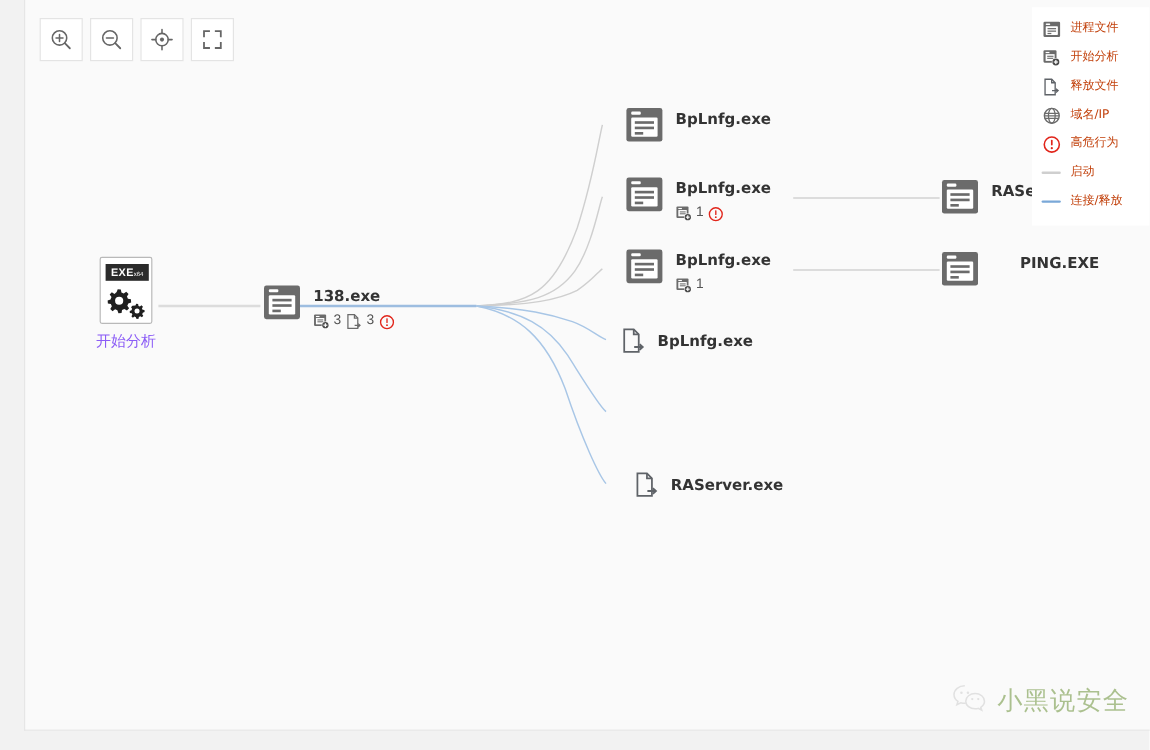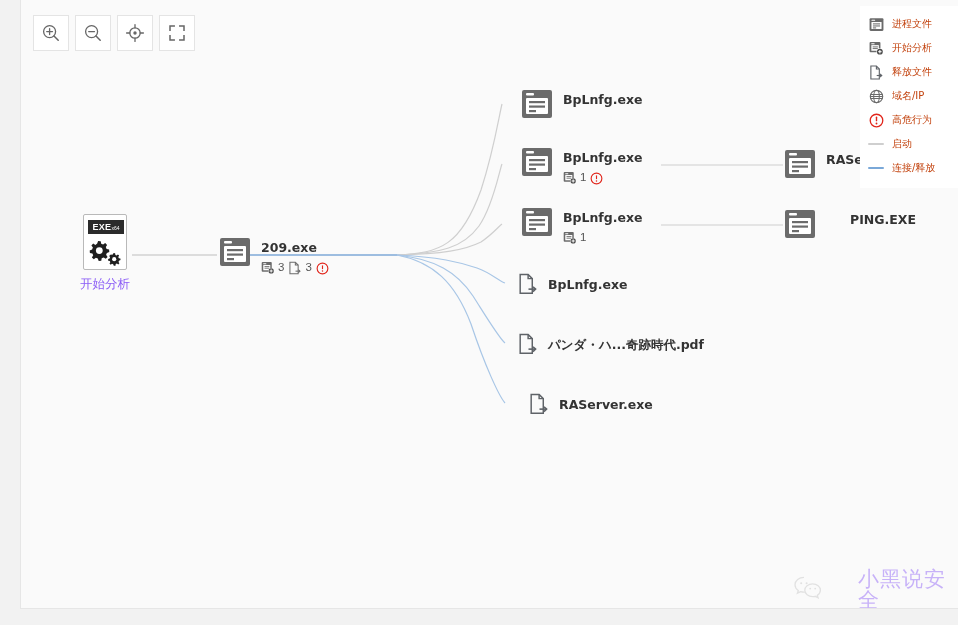--- a/index.html
+++ b/index.html
@@ -71,23 +71,22 @@
     margin-top:6px;font-size:12.5px;color:#8b5cf6;line-height:16px;
     font-family:"DejaVu Sans","Liberation Sans",sans-serif;
   }
 
   
   .watermark{
     position:absolute;left:772px;top:569px;display:flex;align-items:center;gap:8px;
     opacity:.45;z-index:10;
   }
   .wm-text{
-    font-size:21px;color:#8b5cf6;letter-spacing:1px;line-height:1;
+    font-size:21px;color:#4d7c0f;letter-spacing:1px;line-height:1;
     font-family:"DejaVu Sans","Liberation Sans",sans-serif;
-    margin-left:27px;
   }
 </style>
 </head>
 <body>
 
 <div id="app">
 
   <div class="canvas">
 
     <svg class="edges" viewBox="0 0 938 608" width="938" height="608">
@@ -130,21 +129,21 @@
         <svg width="32" height="32" viewBox="0 0 32 32">
           <rect x="1" y="2" width="30" height="28" rx="2" fill="#6b6b6b"></rect>
           <rect x="5" y="10" width="22" height="16" rx="1" fill="#ffffff"></rect>
           <rect x="5" y="5" width="8" height="2.6" rx="1" fill="#ffffff"></rect>
           <rect x="8" y="13" width="16" height="2.2" fill="#6b6b6b"></rect>
           <rect x="8" y="17.5" width="16" height="2.2" fill="#6b6b6b"></rect>
           <rect x="8" y="22" width="7" height="2.2" fill="#6b6b6b"></rect>
         </svg>
       </span>
       <span class="node-body">
-        <span class="node-label">209.exe</span>
+        <span class="node-label">138.exe</span>
         <span class="badges">
           <span class="badge">
             <svg width="14" height="14" viewBox="0 0 16 16">
               <rect x="0.8" y="1.2" width="11.5" height="11" rx="1" fill="#6b6b6b"></rect>
               <rect x="2.6" y="4.6" width="8" height="6" fill="#ffffff"></rect>
               <rect x="2.6" y="2.6" width="3.4" height="1.1" fill="#ffffff"></rect>
               <rect x="4" y="5.9" width="5.6" height="1" fill="#6b6b6b"></rect>
               <rect x="4" y="7.7" width="5.6" height="1" fill="#6b6b6b"></rect>
               <circle cx="11.6" cy="11.4" r="3.5" fill="#ffffff"></circle>
               <circle cx="11.6" cy="11.4" r="3" fill="#4a4a4a"></circle>
@@ -267,33 +266,20 @@
           <path d="M8.1 1.2v3.4h3.4" fill="none" stroke="#5f6368" stroke-width="1.2"></path>
           <path d="M8.4 13.2h5.6" stroke="#5f6368" stroke-width="1.3" fill="none"></path>
           <path d="M12.1 11.3l2.1 1.9-2.1 2" fill="none" stroke="#5f6368" stroke-width="1.3"></path>
         </svg>
       </span>
       <span class="node-body">
         <span class="node-label">BpLnfg.exe</span>
       </span>
     </div>
 
-    <div class="node" style="left:497px;top:333px;">
-      <span class="node-ico">
-        <svg width="20" height="22" viewBox="0 0 16 18">
-          <path d="M1.6 1.2h6.5l3.4 3.4v12H1.6z" fill="#fafafa" stroke="#5f6368" stroke-width="1.2"></path>
-          <path d="M8.1 1.2v3.4h3.4" fill="none" stroke="#5f6368" stroke-width="1.2"></path>
-          <path d="M8.4 13.2h5.6" stroke="#5f6368" stroke-width="1.3" fill="none"></path>
-          <path d="M12.1 11.3l2.1 1.9-2.1 2" fill="none" stroke="#5f6368" stroke-width="1.3"></path>
-        </svg>
-      </span>
-      <span class="node-body">
-        <span class="node-label">パンダ・ハ...奇跡時代.pdf</span>
-      </span>
-    </div>
 
     <div class="node" style="left:508px;top:393px;">
       <span class="node-ico">
         <svg width="20" height="22" viewBox="0 0 16 18">
           <path d="M1.6 1.2h6.5l3.4 3.4v12H1.6z" fill="#fafafa" stroke="#5f6368" stroke-width="1.2"></path>
           <path d="M8.1 1.2v3.4h3.4" fill="none" stroke="#5f6368" stroke-width="1.2"></path>
           <path d="M8.4 13.2h5.6" stroke="#5f6368" stroke-width="1.3" fill="none"></path>
           <path d="M12.1 11.3l2.1 1.9-2.1 2" fill="none" stroke="#5f6368" stroke-width="1.3"></path>
         </svg>
       </span>

